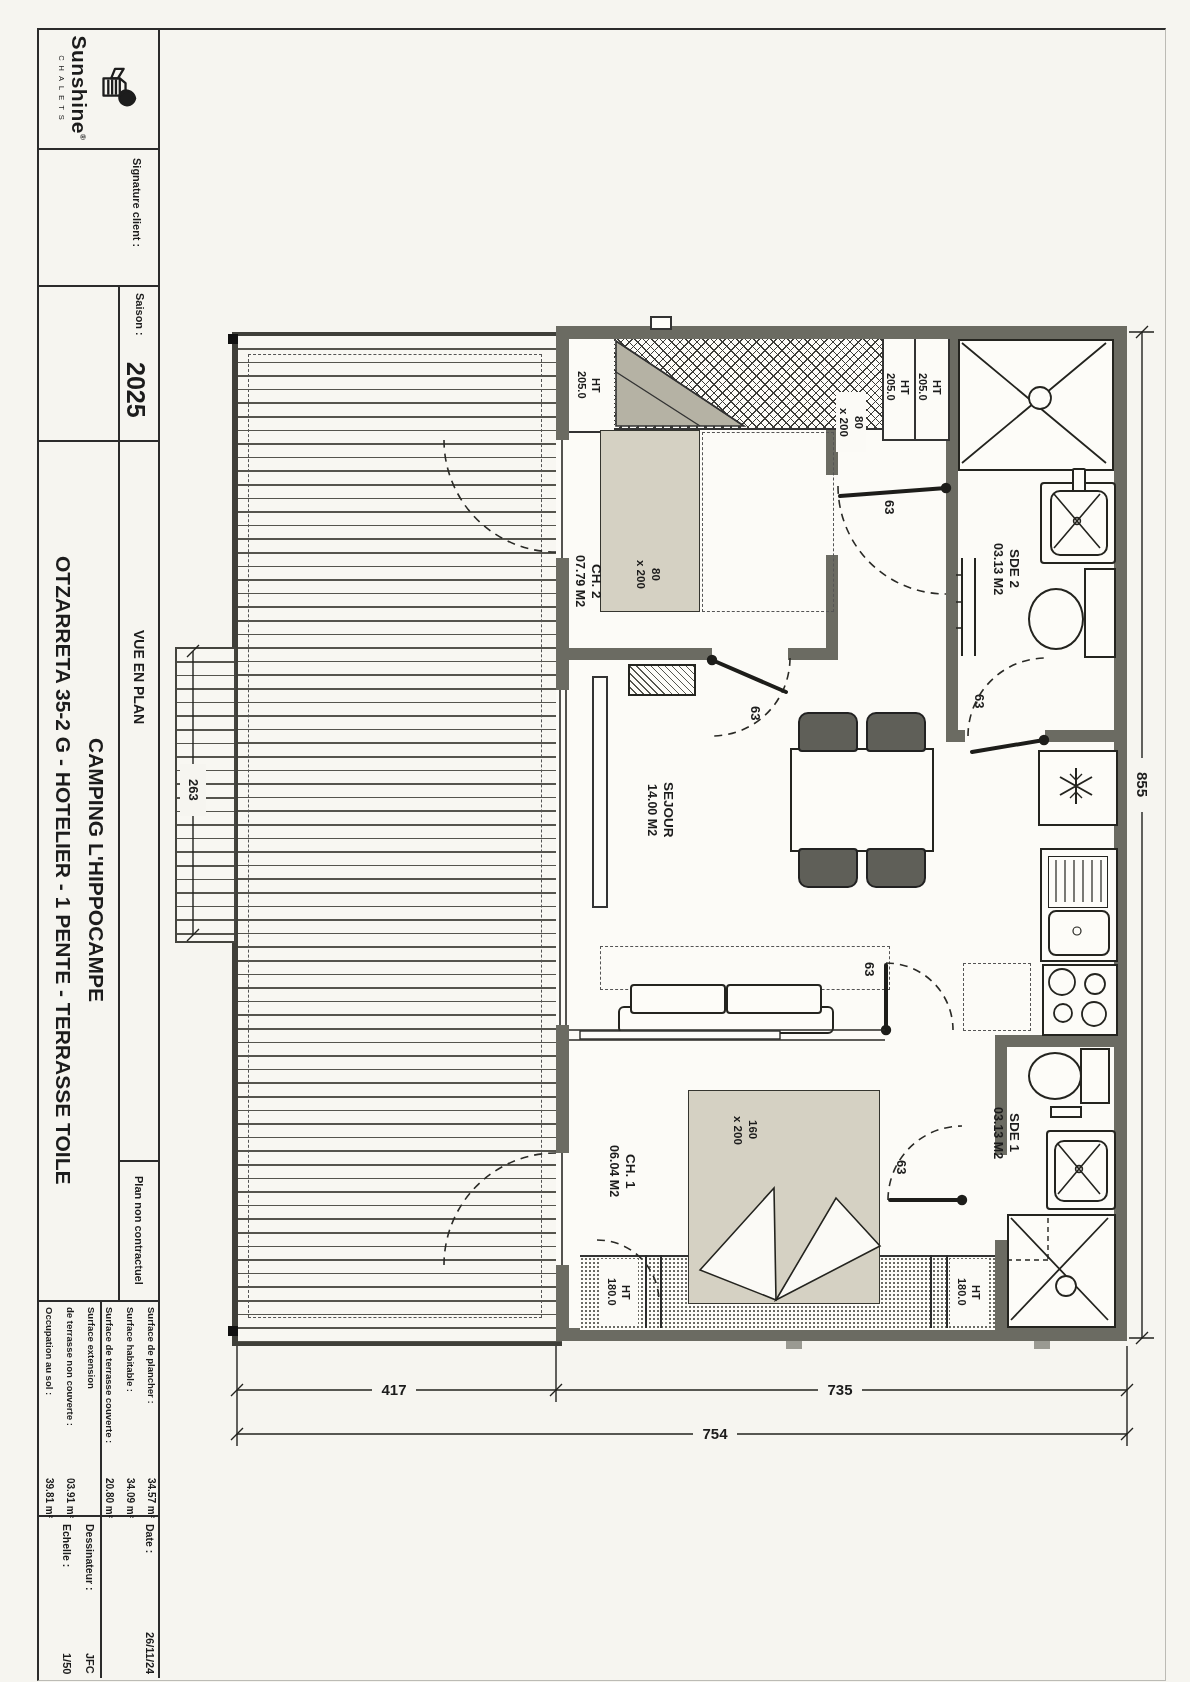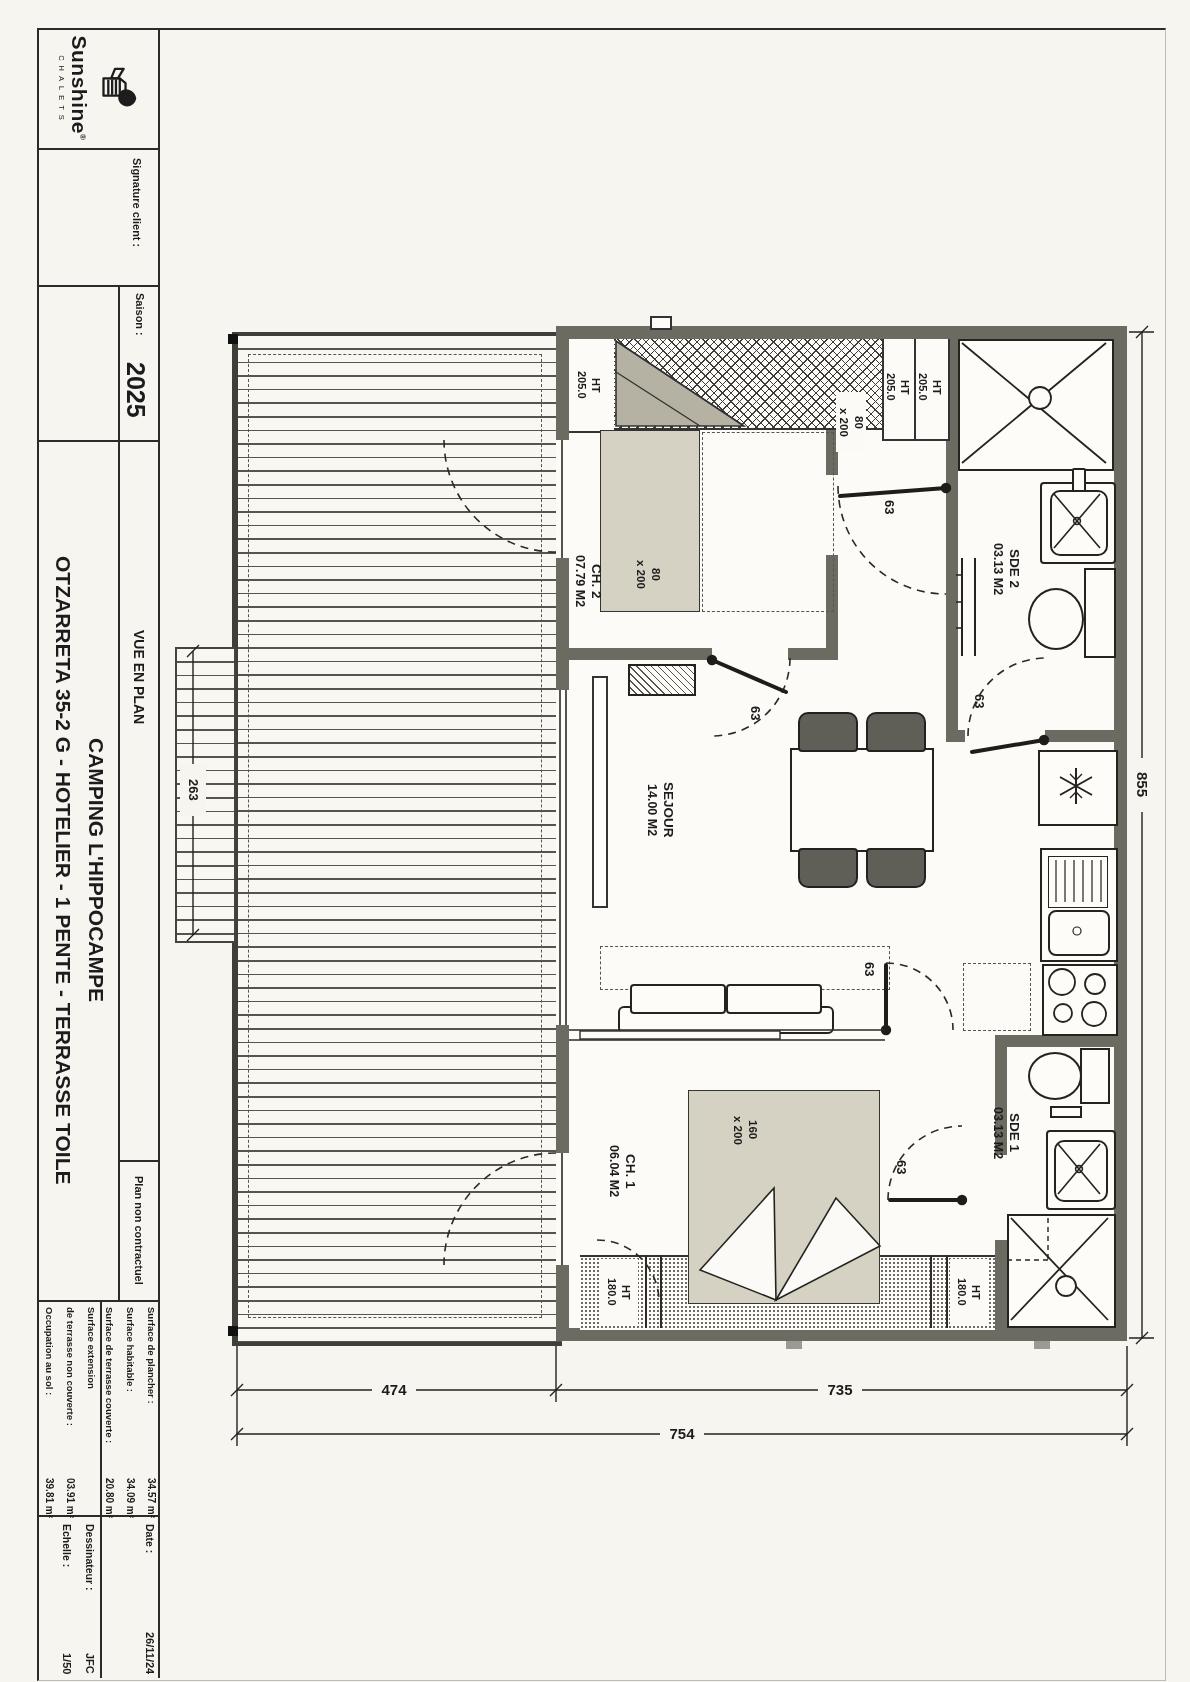--- a/index.html
+++ b/index.html
@@ -339,19 +339,19 @@
       <path d="M193,651 V935"></path>
       <path d="M187,657 L199,645 M187,941 L199,929"></path>
     </g>
 
     <g stroke="#24241f" stroke-width="1.6" fill="#fbfaf6">
       <polygon points="700,1270 774,1188 776,1300"></polygon>
       <polygon points="776,1300 836,1198 880,1246"></polygon>
     </g>
   </svg>
 
-  <div class="abs chip dimchip" style="left:372px;top:1378px;width:44px;height:22px;">474</div>
+  <div class="abs chip dimchip" style="left:372px;top:1378px;width:44px;height:22px;">417</div>
   <div class="abs chip dimchip" style="left:818px;top:1378px;width:44px;height:22px;">735</div>
-  <div class="abs chip dimchip" style="left:660px;top:1422px;width:44px;height:22px;">754</div>
+  <div class="abs chip dimchip" style="left:693px;top:1422px;width:44px;height:22px;">754</div>
   <div class="abs chip dimchip v" style="left:1129px;top:758px;width:26px;height:54px;">855</div>
   <div class="abs chip dimchip v" style="left:180px;top:764px;width:26px;height:52px;font-size:13px;">263</div>
 
 </div>
 
 </body></html>

